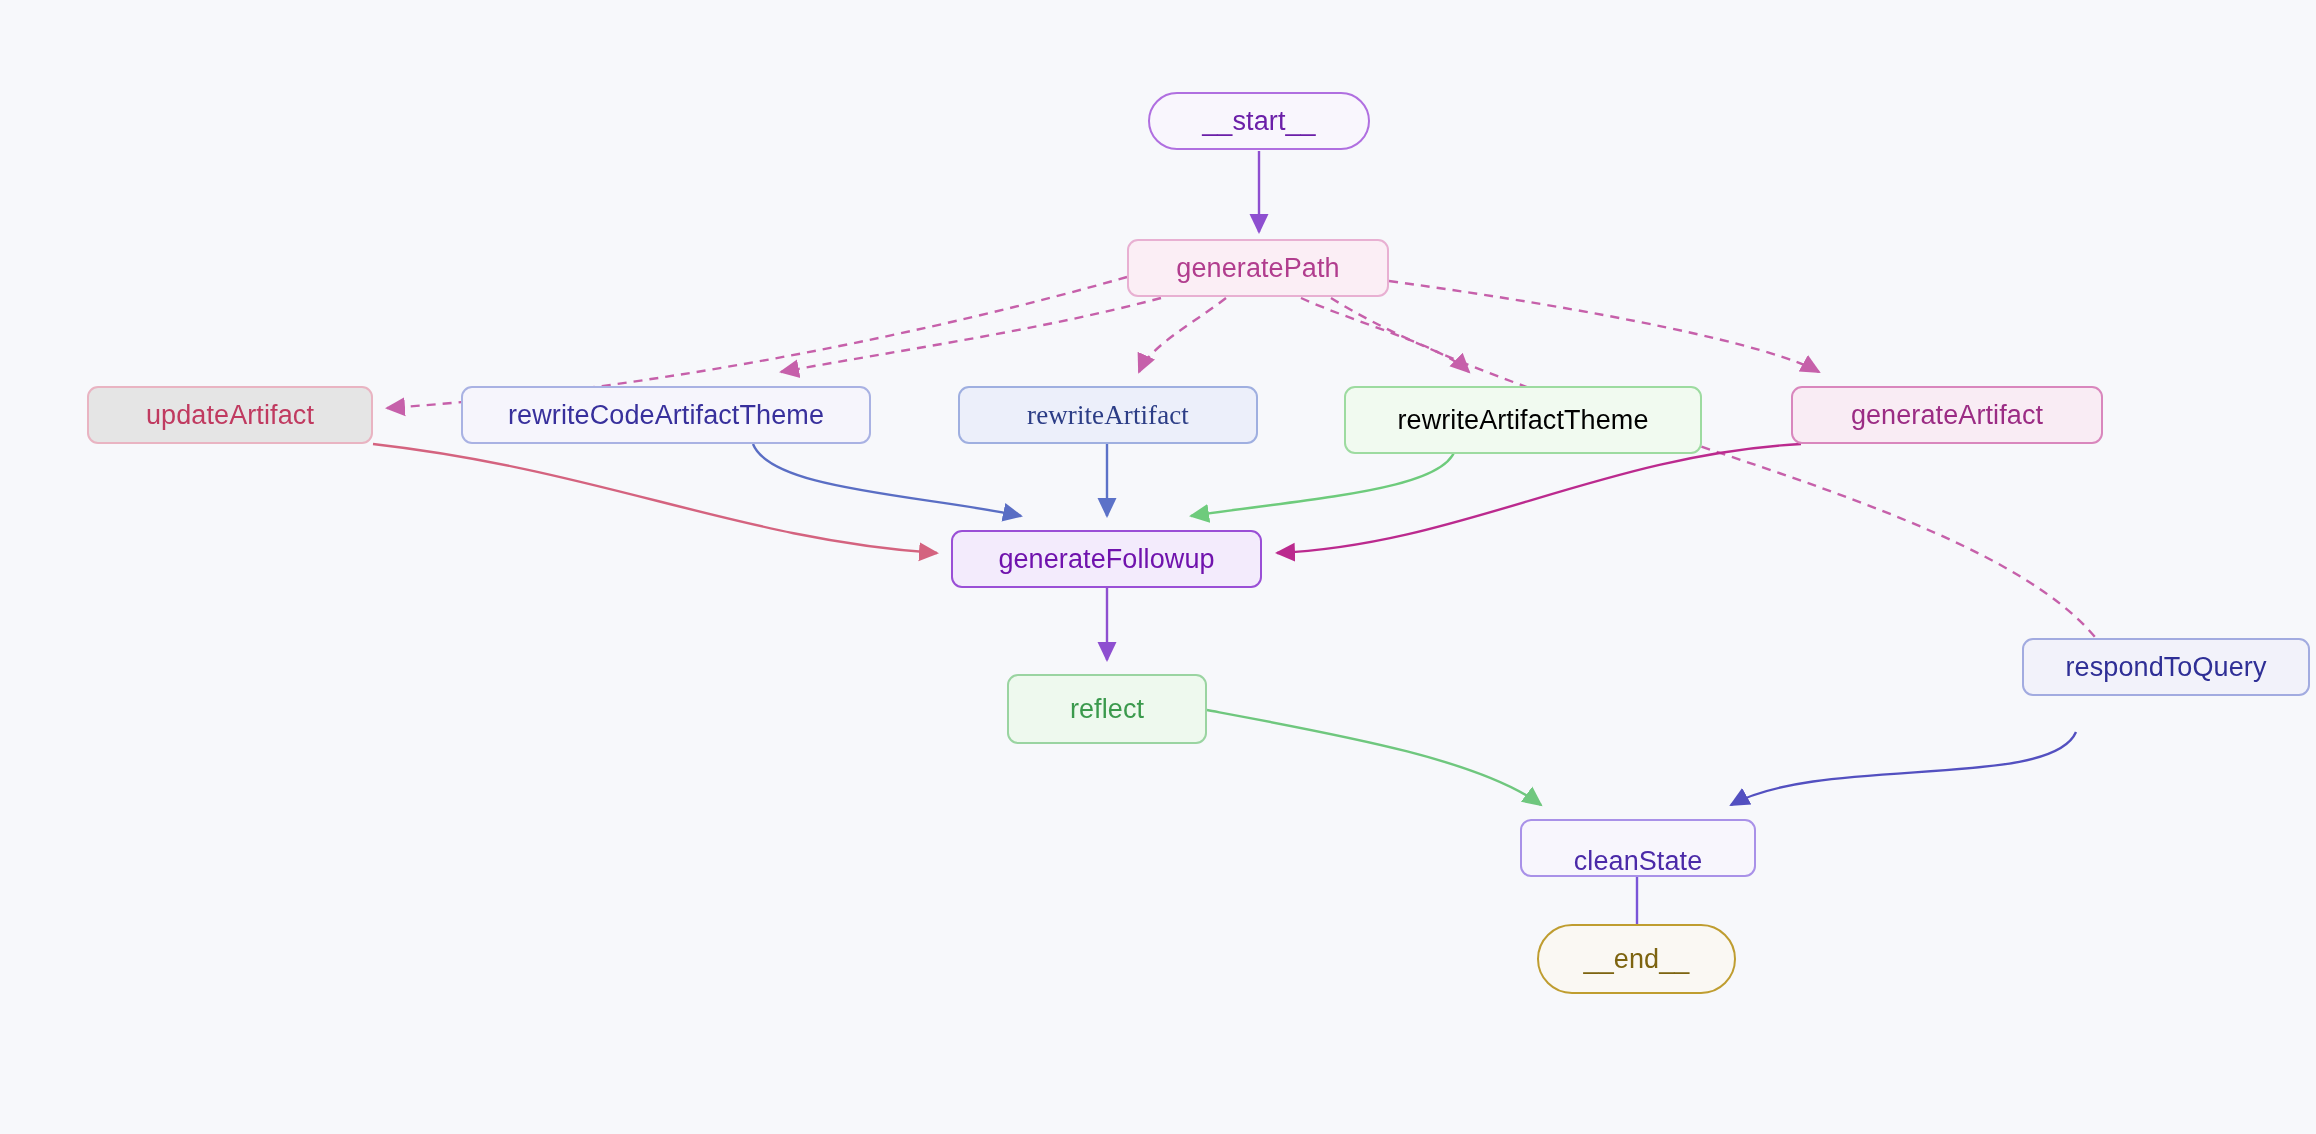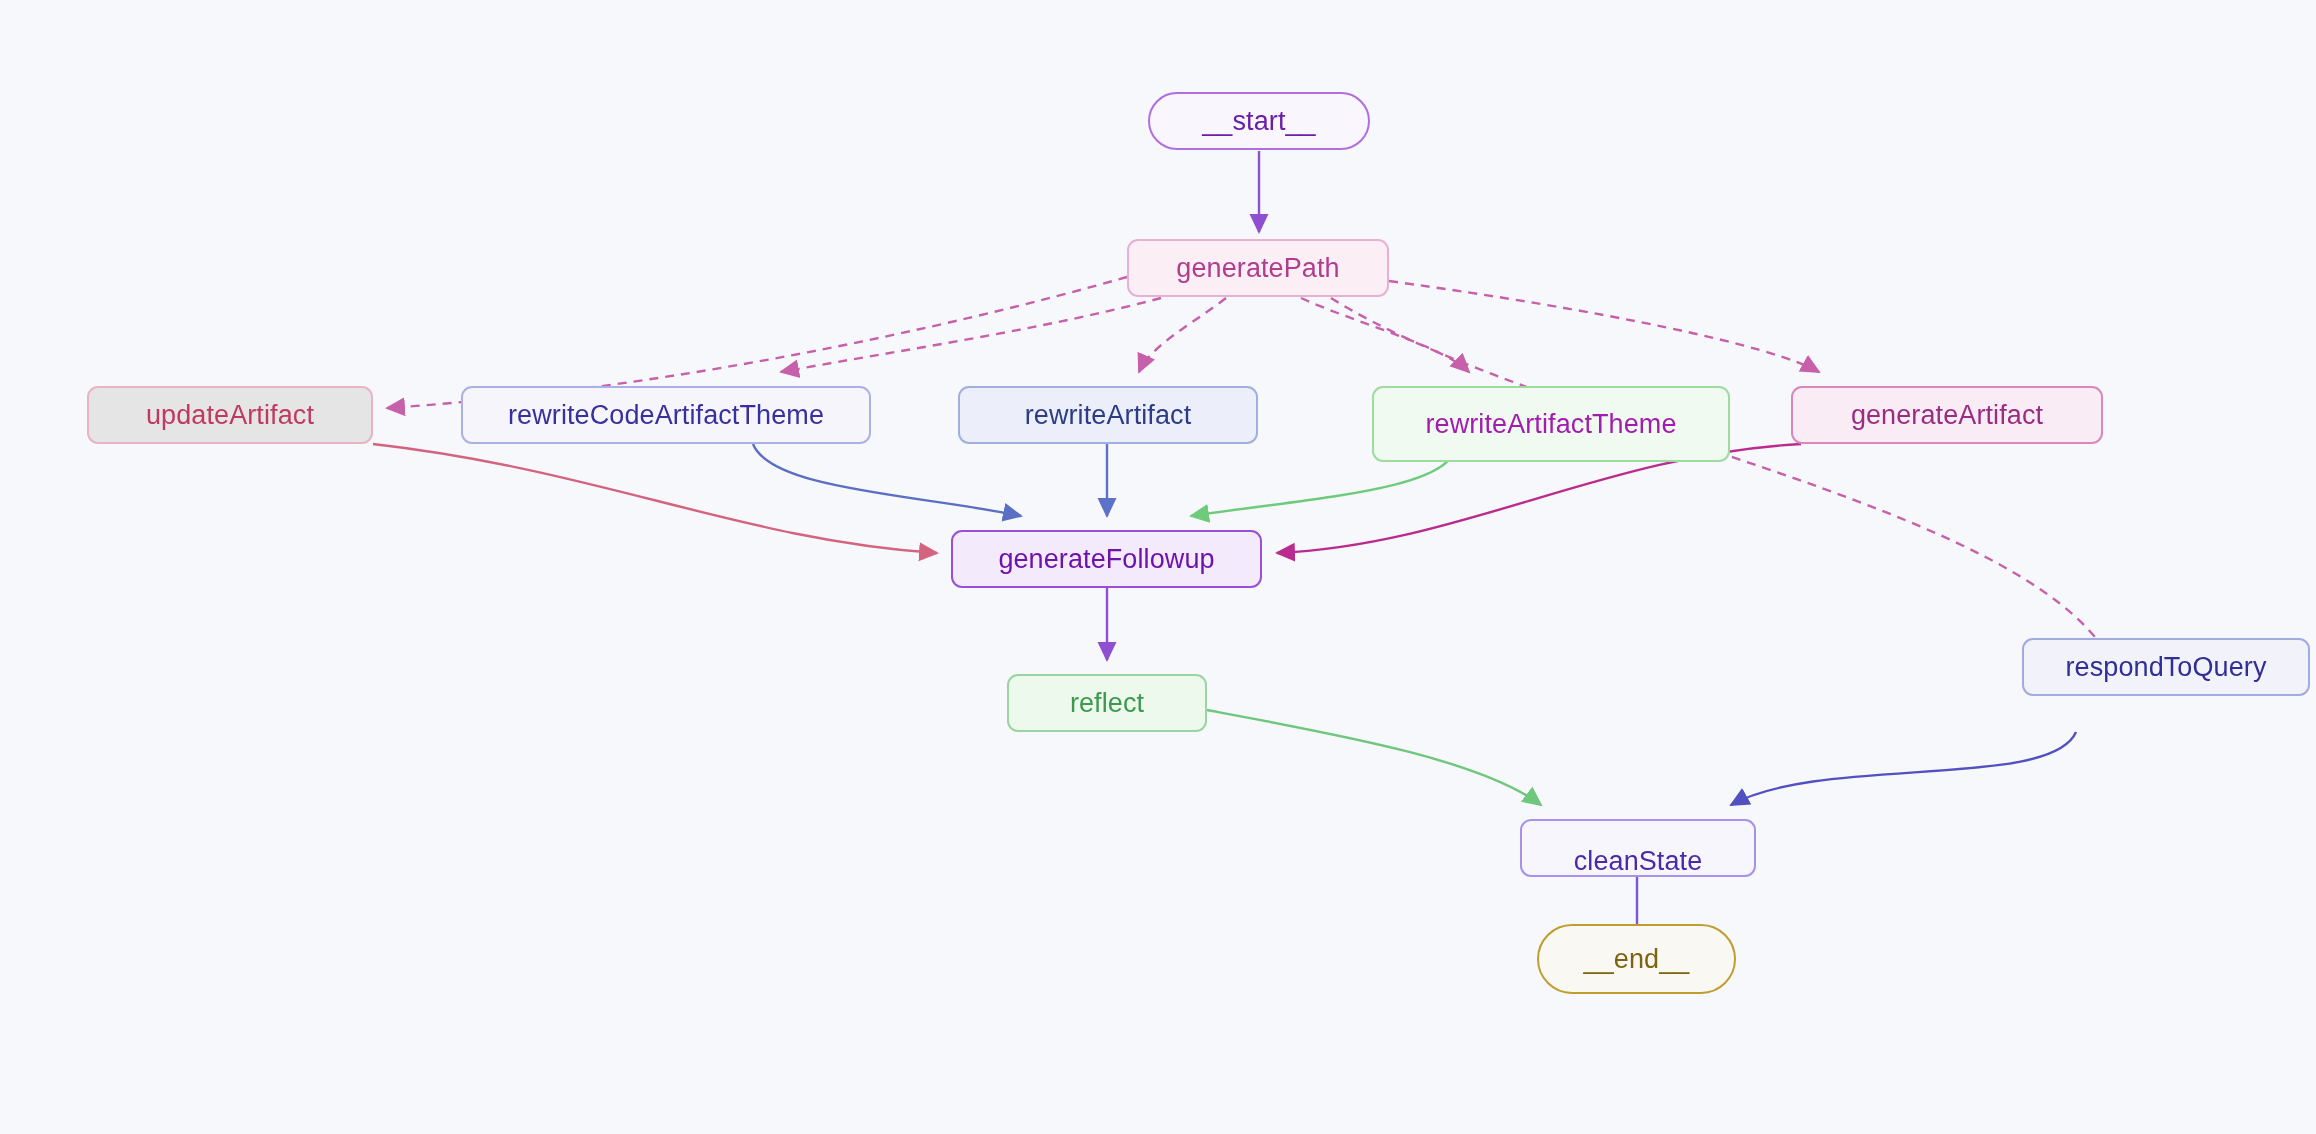--- a/index.html
+++ b/index.html
@@ -111,33 +111,33 @@
       </div>
       <div class="node" style="left: 1086px; top: 239px; width: 262px; height: 58px; background: rgb(251, 238, 245); border-color: rgb(232, 176, 210); color: rgb(177, 61, 142);">
         <span class="node-label">generatePath</span>
       </div>
       <div class="node" style="left: 46px; top: 386px; width: 286px; height: 58px; background: #e5e5e5; border-color: rgb(233, 180, 194); color: rgb(192, 58, 96);">
         <span class="node-label">updateArtifact</span>
       </div>
       <div class="node" style="left: 420px; top: 386px; width: 410px; height: 58px; background: rgb(246, 245, 252); border-color: rgb(169, 178, 227); color: rgb(56, 48, 156);">
         <span class="node-label">rewriteCodeArtifactTheme</span>
       </div>
-      <div class="node" style="left: 917px; top: 386px; width: 300px; height: 58px; background: rgb(236, 239, 250); border-color: rgb(159, 175, 224); color: rgb(44, 61, 134);">
+      <div class="node" style="left: 917px; top: 386px; width: 300px; height: 58px; background: rgb(236, 239, 250); border-color: rgb(159, 175, 224); color: rgb(44, 61, 134); font-family: Liberation Serif, serif;">
         <span class="node-label">rewriteArtifact</span>
       </div>
-      <div class="node" style="left: 1331px; top: 386px; width: 358px; height: 76px; background: rgb(241, 250, 240); border-color: rgb(157, 219, 160); color: #a21caf;">
+      <div class="node" style="left: 1303px; top: 386px; width: 358px; height: 68px; background: rgb(241, 250, 240); border-color: rgb(157, 219, 160); color: #000000;">
         <span class="node-label">rewriteArtifactTheme</span>
       </div>
       <div class="node" style="left: 1750px; top: 386px; width: 312px; height: 58px; background: rgb(249, 236, 244); border-color: rgb(217, 135, 189); color: rgb(155, 44, 132);">
         <span class="node-label">generateArtifact</span>
       </div>
       <div class="node" style="left: 910px; top: 530px; width: 311px; height: 58px; background: rgb(243, 235, 252); border-color: rgb(154, 79, 214); color: rgb(112, 19, 173);">
         <span class="node-label">generateFollowup</span>
       </div>
-      <div class="node" style="left: 966px; top: 674px; width: 200px; height: 58px; background: rgb(238, 249, 238); border-color: rgb(154, 212, 161); color: rgb(59, 154, 77);">
+      <div class="node" style="left: 966px; top: 674px; width: 200px; height: 70px; background: rgb(238, 249, 238); border-color: rgb(154, 212, 161); color: rgb(59, 154, 77);">
         <span class="node-label">reflect</span>
       </div>
       <div class="node" style="left: 1981px; top: 638px; width: 288px; height: 58px; background: rgb(242, 242, 250); border-color: rgb(162, 171, 224); color: rgb(47, 47, 150);">
         <span class="node-label">respondToQuery</span>
       </div>
       <div class="node" style="left: 1479px; top: 819px; width: 236px; height: 58px; background: rgb(248, 246, 253); border-color: rgb(169, 145, 232); color: rgb(75, 42, 168); align-items: flex-end;">
         <span class="node-label">cleanState</span>
       </div>
       <div class="node pill" style="left: 1496px; top: 924px; width: 199px; height: 70px; background: rgb(250, 248, 243); border-color: rgb(191, 157, 48); color: rgb(125, 100, 16);">
         <span class="node-label">__end__</span>

